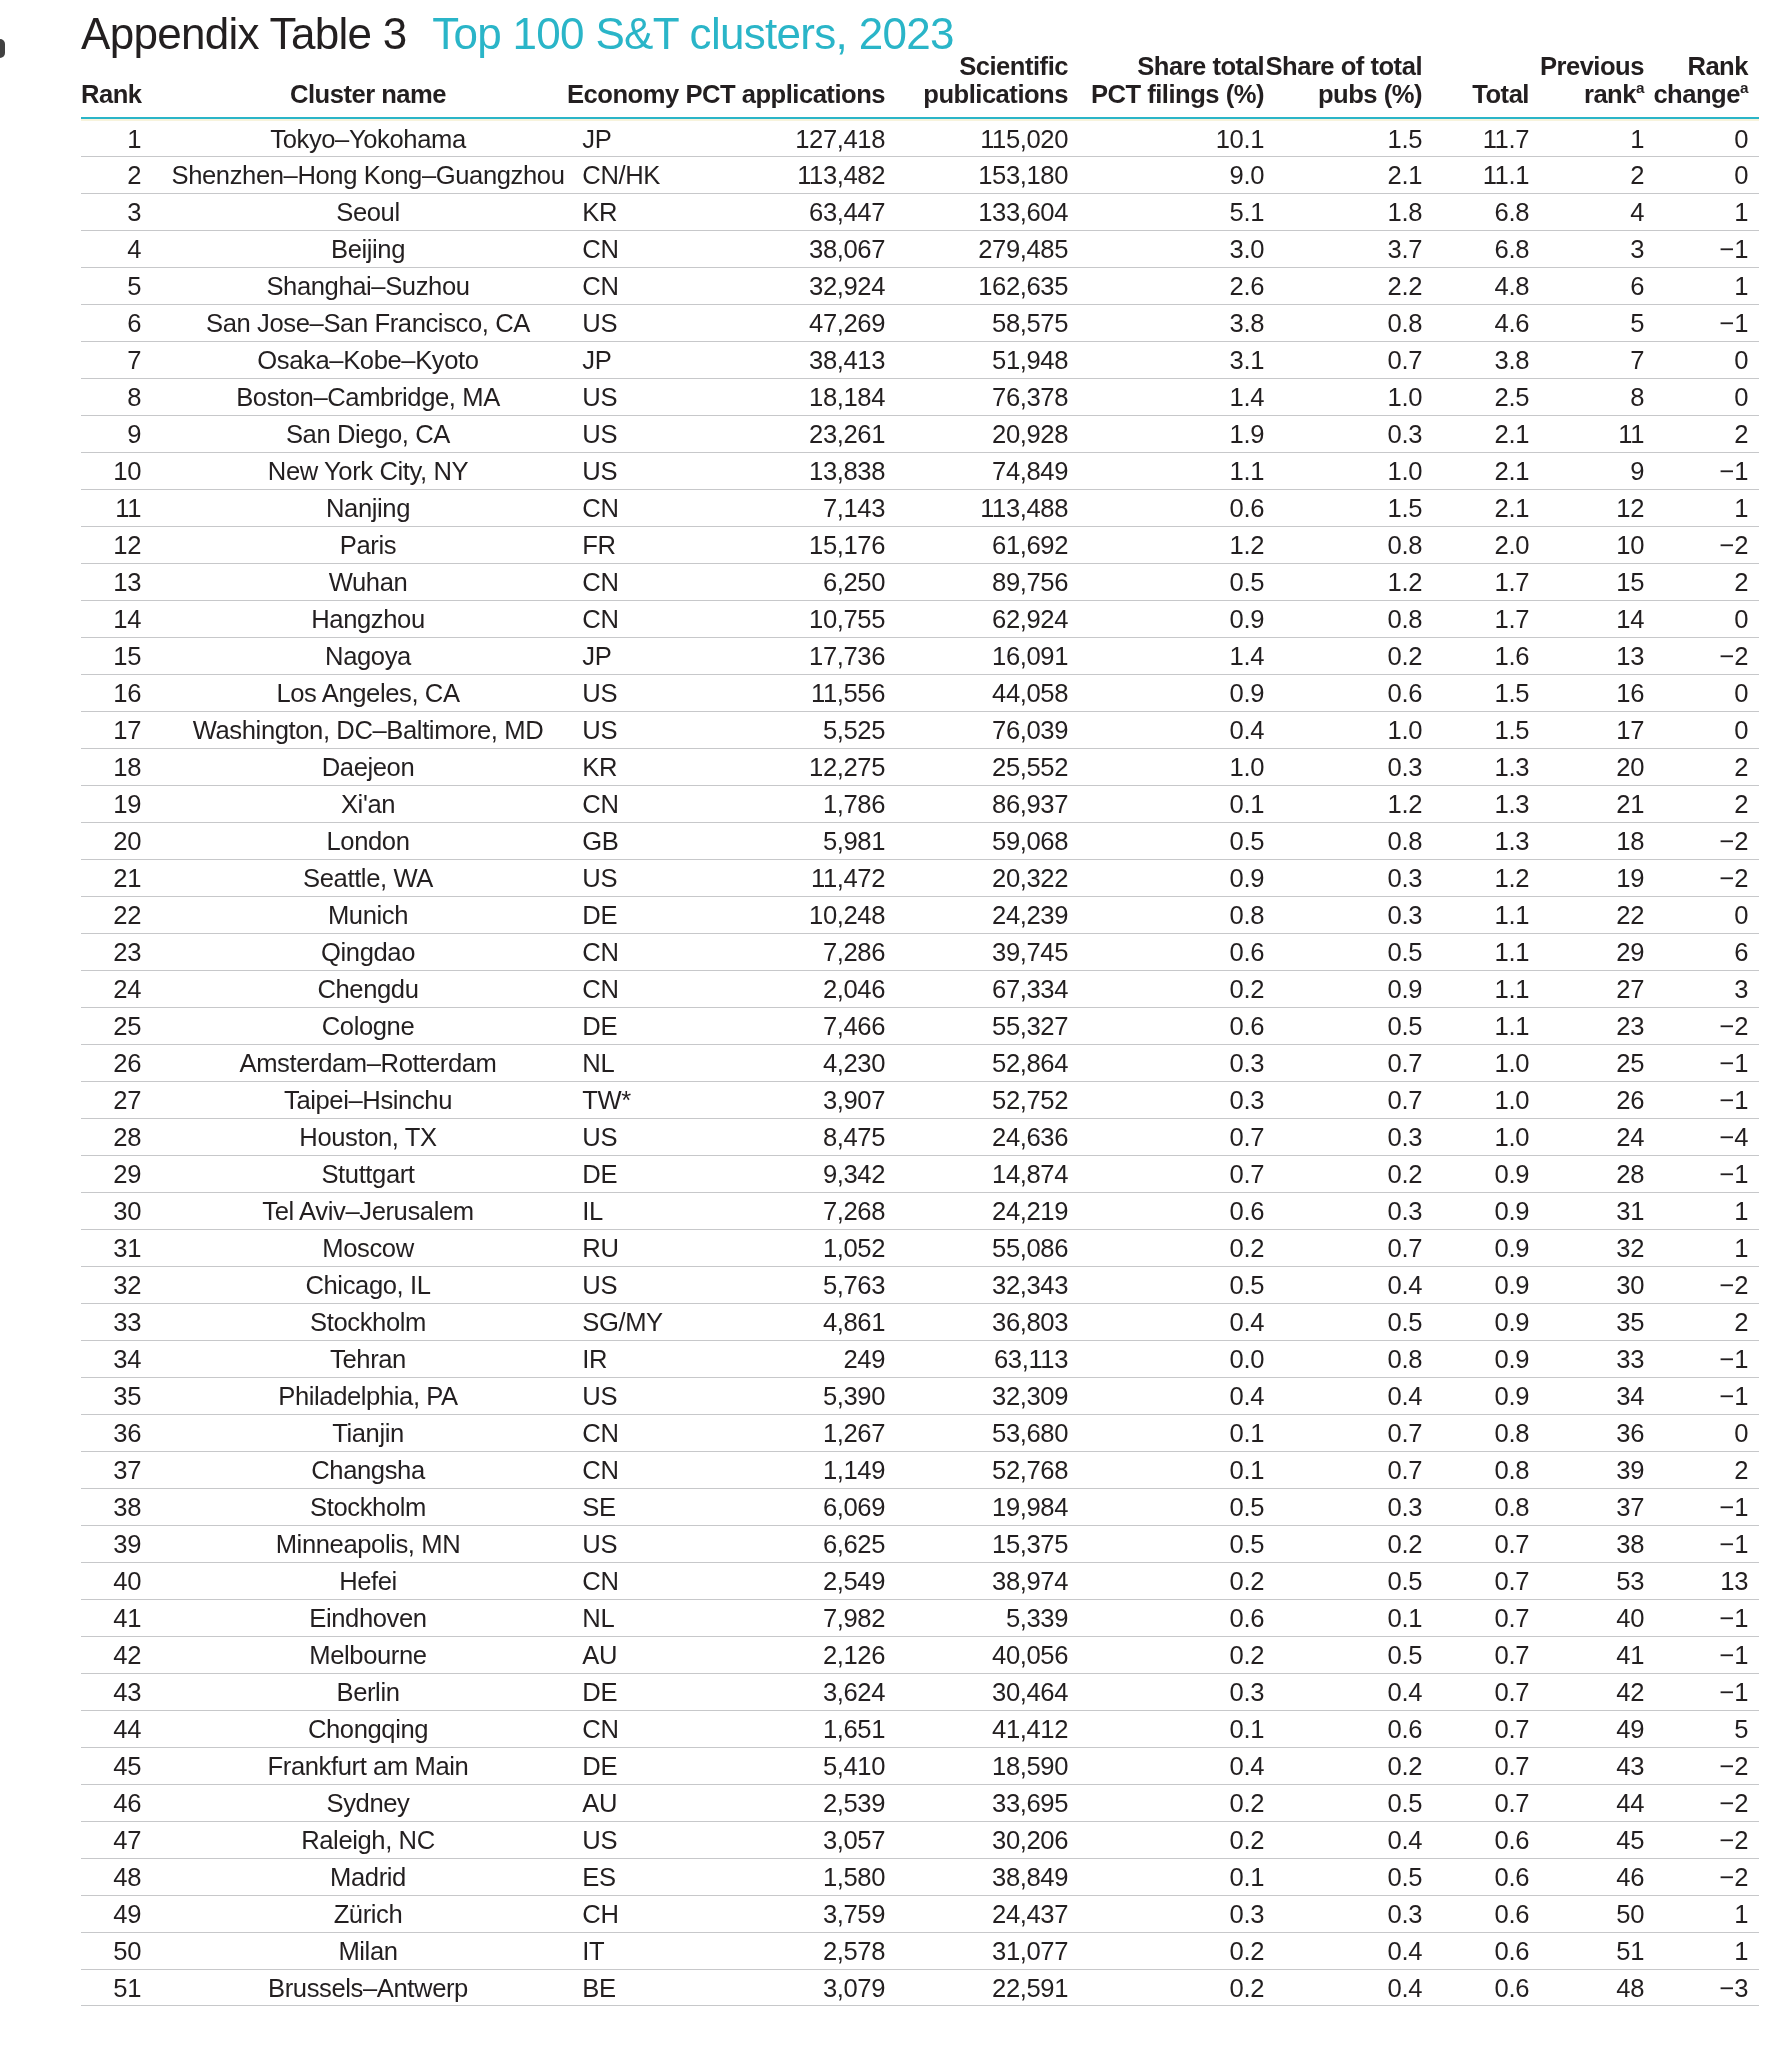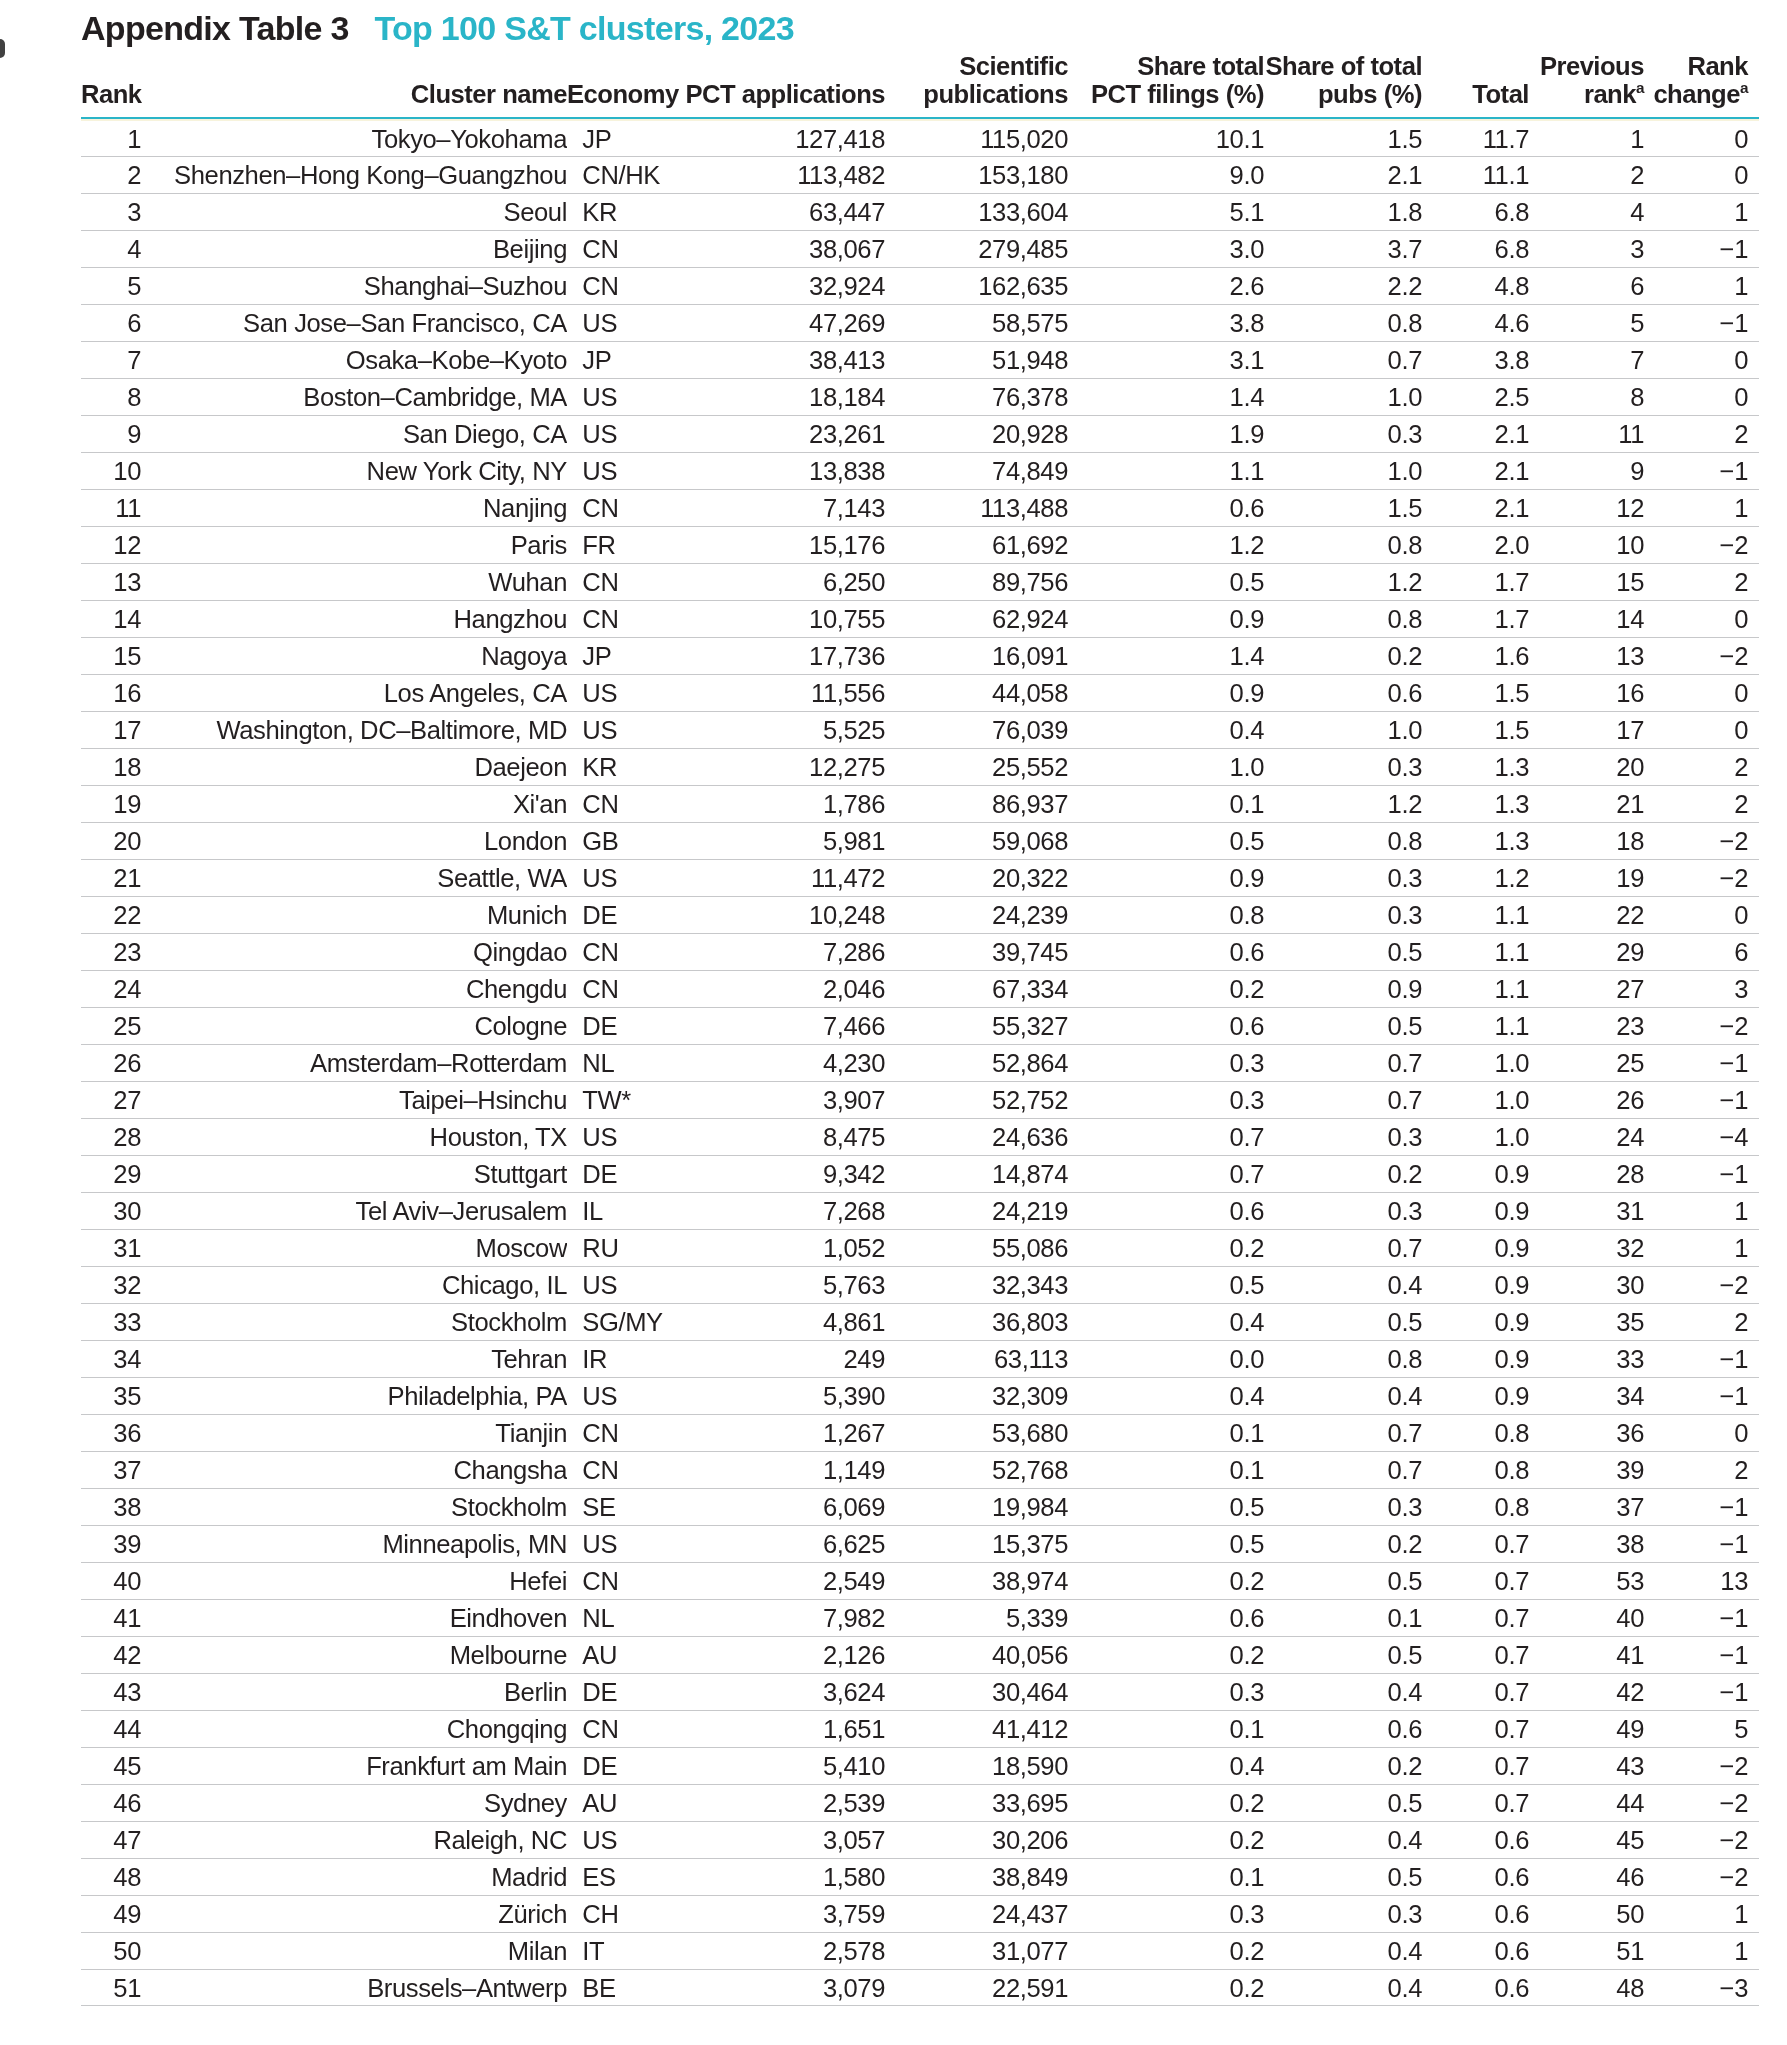--- a/index.html
+++ b/index.html
@@ -13,21 +13,21 @@
 
   .edge-mark {
     position: absolute; left: 0; top: 39px;
     width: 5.1px; height: 19px;
     background: #414141;
     border-radius: 0 6px 6px 0;
   }
 
   .title {
     position: absolute; left: 81px; top: 8.5px;
-    font-size: 34px; font-weight: bold;
+    font-size: 44px; font-weight: normal;
     letter-spacing: -0.7px;
     white-space: nowrap;
   }
   .title .t-accent { color: #2ab5c8; margin-left: 25.6px; }
 
   table.clusters {
     position: absolute; left: 81px; top: 46px;
     width: 1678px;
     border-collapse: separate; border-spacing: 0;
     table-layout: fixed;
@@ -54,21 +54,21 @@
     line-height: 34px;
     white-space: nowrap; overflow: hidden;
     border-top: 1.7px solid #c7c8ca;
     vertical-align: middle;
   }
   tbody tr:first-child td { border-top: 2.6px solid #f7f3dc; }
   tbody tr:last-child  td { border-bottom: 1.7px solid #c7c8ca; }
 
   .num    { text-align: right; }
   .c-rank { text-align: right; }
-  .c-name { padding-left: 28px; text-align: right; }
+  .c-name { padding-left: 28px; text-align: center; }
   .c-econ { padding-left: 15.3px; text-align: left; }
   th.c-name { padding-left: 28px; }
   th.c-econ { padding-left: 0; text-align: center; }
   td.c-last, th.c-last { padding-right: 11px; }
 </style>
 </head>
 <body>
 
 <div class="page">
 

